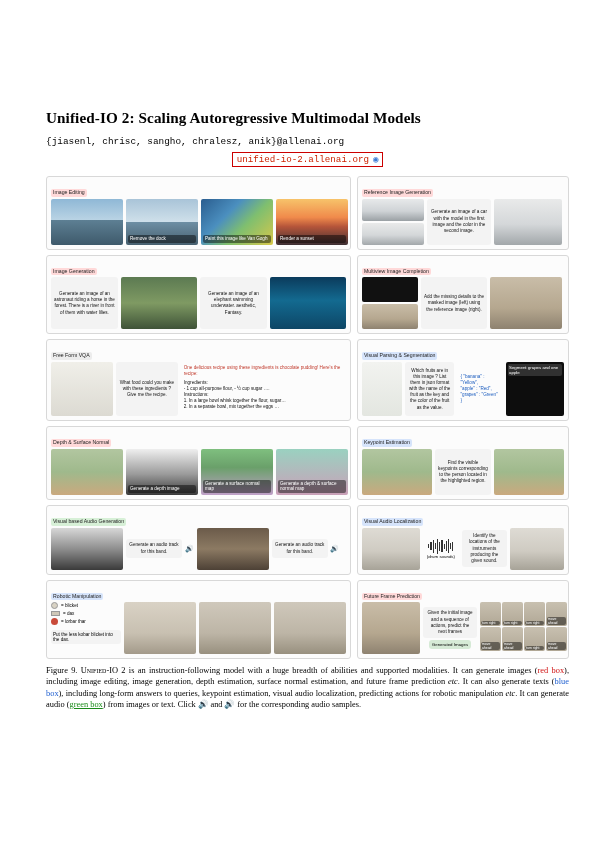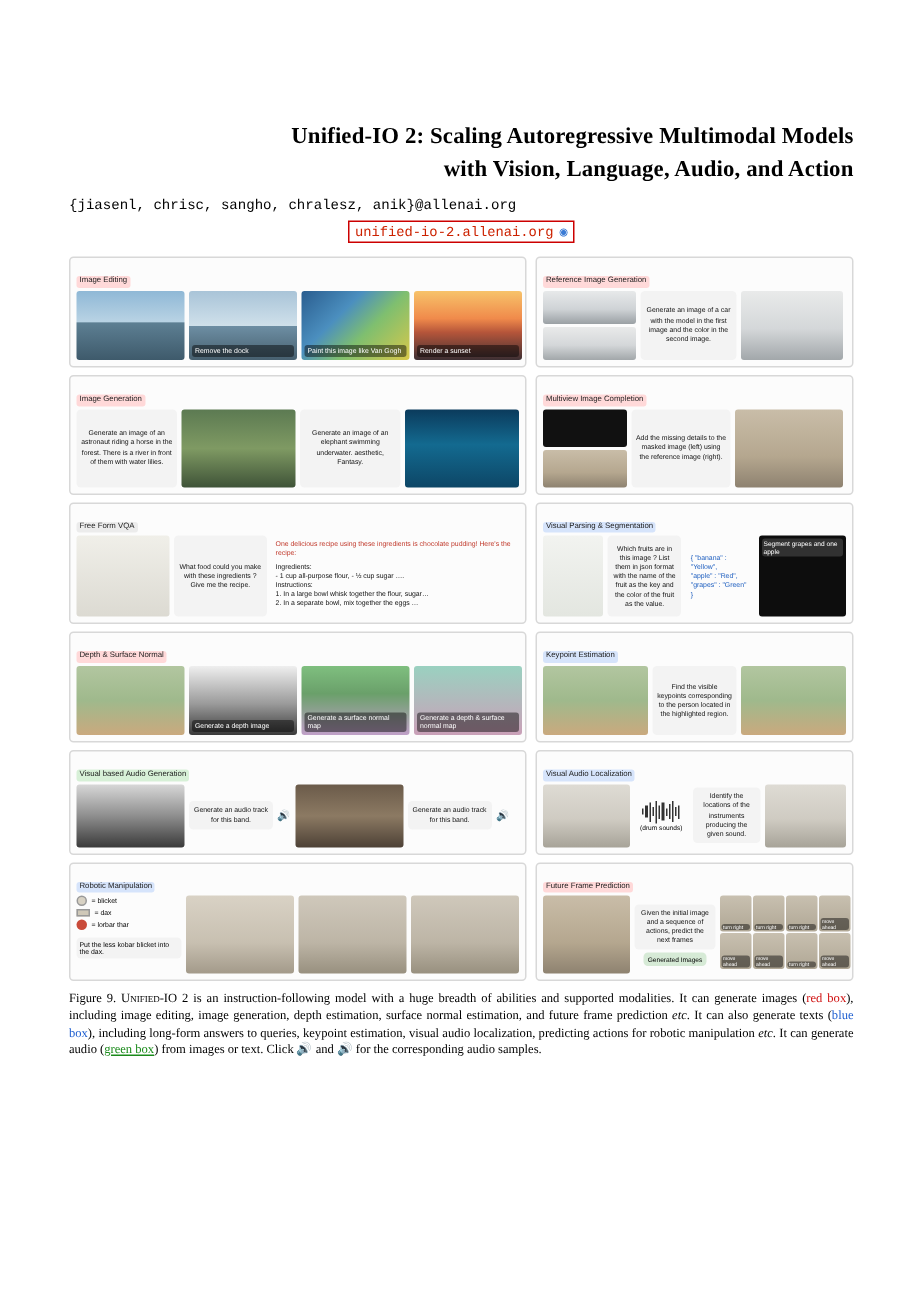--- a/index.html
+++ b/index.html
@@ -10,25 +10,25 @@
     background: #ffffff;
     font-family: "Liberation Serif", serif;
     color: #000;
     position: relative;
     overflow: hidden;
   }
   .page { position: relative; width: 615px; height: 863px; padding: 0 46px; }
 
   
   .title {
-    text-align: right;
+    text-align: left;
     font-size: 15.2px;
     font-weight: bold;
     line-height: 1.45;
-    margin-top: 80px;
+    margin-top: 107px;
     letter-spacing: .1px;
   }
   .authors {
     text-align: center;
     font-size: 11.2px;
     margin-top: 42px;
     line-height: 1.65;
   }
   .affil {
     text-align: center;
@@ -146,21 +146,20 @@
   .blue { color: #1f5fd0; }
   .green { color: #1a8a1a; text-decoration: underline; }
 </style>
 </head>
 <body>
 
 <div class="page">
 
   <div class="title">
     <div>Unified-IO 2: Scaling Autoregressive Multimodal Models</div>
-    <div>with Vision, Language, Audio, and Action</div>
   </div>
 
 
 
   <div class="emails">{jiasenl, chrisc, sangho, chralesz, anik}@allenai.org</div>
 
   <div class="urlbar-wrap">
     <span class="urlbar">
       <span>unified-io-2.allenai.org</span>
       <span class="gl">◉</span>

